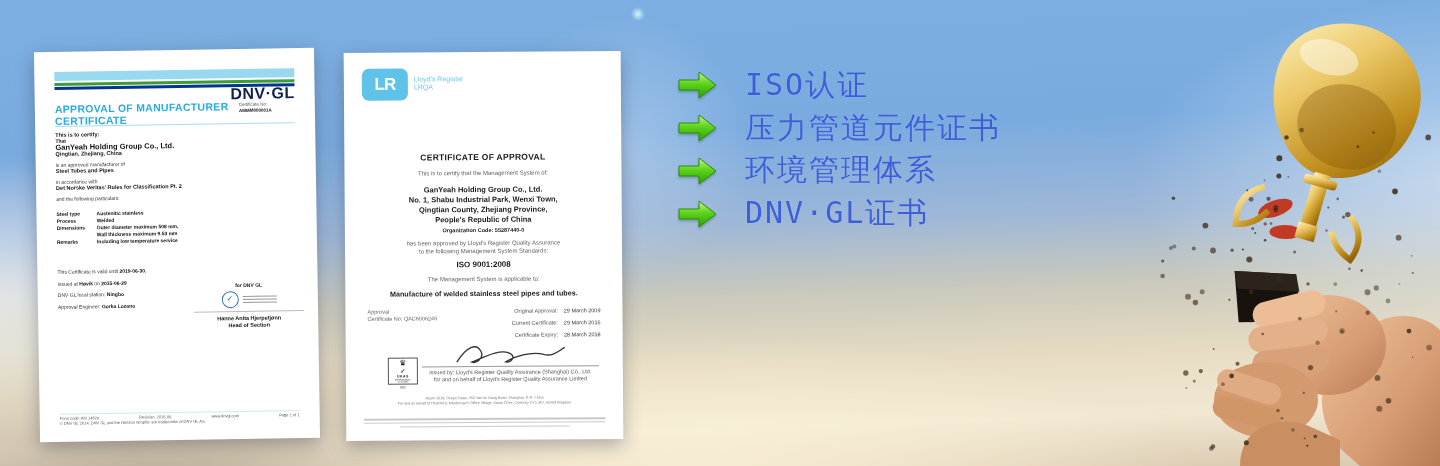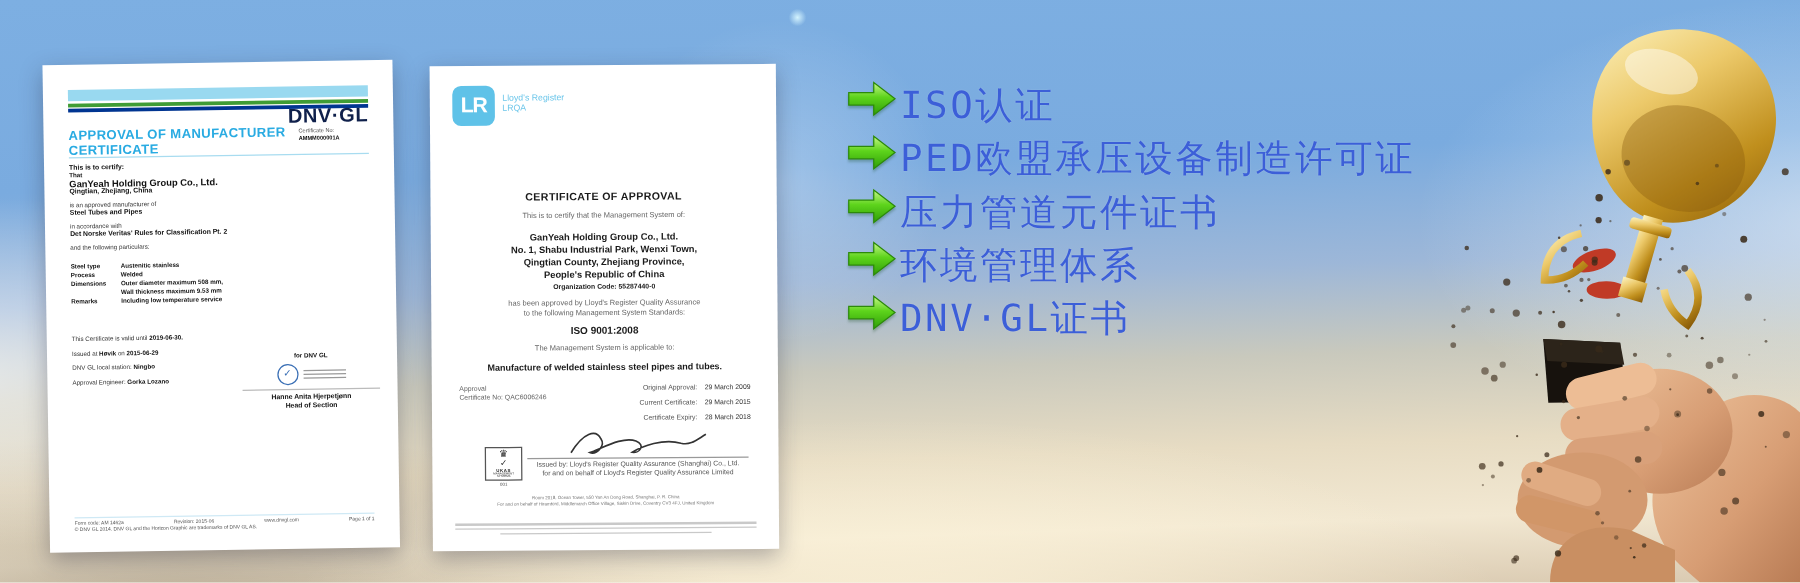--- a/index.html
+++ b/index.html
@@ -44,21 +44,21 @@
   .dnv .stamp-row{display:flex;justify-content:center;align-items:center;gap:4px;margin-bottom:3px;}
   .dnv .stamp{width:15px;height:15px;border:1.5px solid #3a6fb5;border-radius:50%;color:#3a6fb5;font-size:8px;line-height:13px;text-align:center;}
   .dnv .microlines i{display:block;height:1.5px;background:#999;margin:1.5px 0;width:34px;}
   .dnv .sigline{height:1px;background:#bbb;margin:2px 4px 3px 4px;}
   .dnv .signer{font-weight:bold;font-size:5.5px;line-height:7px;}
   .dnv .footer{position:absolute;left:20px;right:20px;bottom:16px;font-size:4px;color:#555;}
   .dnv .footer .row{display:flex;justify-content:space-between;border-top:1px solid #cfe9f5;padding-top:1.5px;}
   
   .lr{left:345px;top:52px;width:277px;height:388px;transform:rotate(-0.4deg);color:#333;}
   .lr .logo{position:absolute;left:18px;top:16px;display:flex;gap:6px;align-items:flex-start;}
-  .lr .lr-sq{width:34px;height:32px;background:#5fc2e8;border-radius:7px;color:#fff;font-weight:bold;font-size:17px;line-height:32px;text-align:center;letter-spacing:-1px;}
+  .lr .lr-sq{width:46px;height:32px;background:#5fc2e8;border-radius:7px;color:#fff;font-weight:bold;font-size:17px;line-height:32px;text-align:center;letter-spacing:-1px;}
   .lr .lr-names{font-size:7px;line-height:8px;color:#6cc6ea;padding-top:7px;}
   .lr .c{position:absolute;left:14px;right:14px;text-align:center;}
   .lr .title{top:100px;font-size:8.5px;font-weight:bold;color:#1a1a1a;letter-spacing:.3px;}
   .lr .certify{top:118px;font-size:6px;color:#666;}
   .lr .company{top:133px;font-size:7.5px;line-height:10px;font-weight:bold;color:#1a1a1a;}
   .lr .orgcode{top:175px;font-size:5.5px;font-weight:bold;color:#222;}
   .lr .approved{top:188px;font-size:6px;line-height:7.5px;color:#666;}
   .lr .standard{top:208px;font-size:8px;font-weight:bold;color:#1a1a1a;}
   .lr .applic{top:224px;font-size:6px;color:#666;}
   .lr .scope{top:237px;font-size:7.2px;font-weight:bold;color:#1a1a1a;}
@@ -75,21 +75,21 @@
   .lr .ukas .crown{font-size:8px;line-height:8px;}
   .lr .ukas .chk{font-size:7px;line-height:7px;}
   .lr .ukas .u1{font-size:3.5px;font-weight:bold;letter-spacing:.5px;}
   .lr .ukas .u2{font-size:2.3px;}
   .lr .ukas .num{font-size:3.5px;color:#444;margin-top:1px;}
   .lr .addr{top:344px;font-size:3.6px;line-height:4.6px;color:#777;}
   .lr .hairlines{position:absolute;left:18px;right:18px;top:366px;}
   .lr .hairlines i{display:block;height:1.6px;background:#c9c9c9;margin-bottom:2.2px;}
   
   .cert-list{position:absolute;left:678px;top:64px;margin:0;padding:0;list-style:none;}
-  .cert-list li{display:flex;align-items:flex-start;gap:2px;height:42.8px;cursor:pointer;}
+  .cert-list li{display:flex;align-items:center;gap:27px;height:42.8px;cursor:pointer;}
   .cert-list .arrow{width:40px;height:30px;flex:0 0 auto;filter:drop-shadow(0 2px 1px rgba(0,60,0,.25));}
   .cert-list .lbl{font-size:30px;letter-spacing:2px;color:#3c5fd8;font-family:"DejaVu Sans Mono","DejaVu Sans",monospace;white-space:nowrap;text-shadow:0 0 1px rgba(255,255,255,.35);}
   
   .photo{position:absolute;right:0;top:0;width:320px;height:466px;pointer-events:none;}
 </style>
 </head>
 <body>
 
 <svg class="photo" viewBox="0 0 320 466" xmlns="http://www.w3.org/2000/svg">
   <defs>
@@ -391,26 +391,20 @@
           </linearGradient>
         </defs>
         <polygon points="1,10 21,10 21,2 38,15 21,28 21,20 1,20" fill="url(#ag)" stroke="#2c8a0a" stroke-width="1"></polygon>
       </svg>
     <span class="lbl">ISO认证</span>
   </li>
   <li>
     <svg class="arrow" viewBox="0 0 40 30">
         <polygon points="1,10 21,10 21,2 38,15 21,28 21,20 1,20" fill="url(#ag)" stroke="#2c8a0a" stroke-width="1"></polygon>
       </svg>
-    <span class="lbl">PED欧盟承压设备制造许可证</span>
-  </li>
-  <li>
-    <svg class="arrow" viewBox="0 0 40 30">
-        <polygon points="1,10 21,10 21,2 38,15 21,28 21,20 1,20" fill="url(#ag)" stroke="#2c8a0a" stroke-width="1"></polygon>
-      </svg>
     <span class="lbl">压力管道元件证书</span>
   </li>
   <li>
     <svg class="arrow" viewBox="0 0 40 30">
         <polygon points="1,10 21,10 21,2 38,15 21,28 21,20 1,20" fill="url(#ag)" stroke="#2c8a0a" stroke-width="1"></polygon>
       </svg>
     <span class="lbl">环境管理体系</span>
   </li>
   <li>
     <svg class="arrow" viewBox="0 0 40 30">

